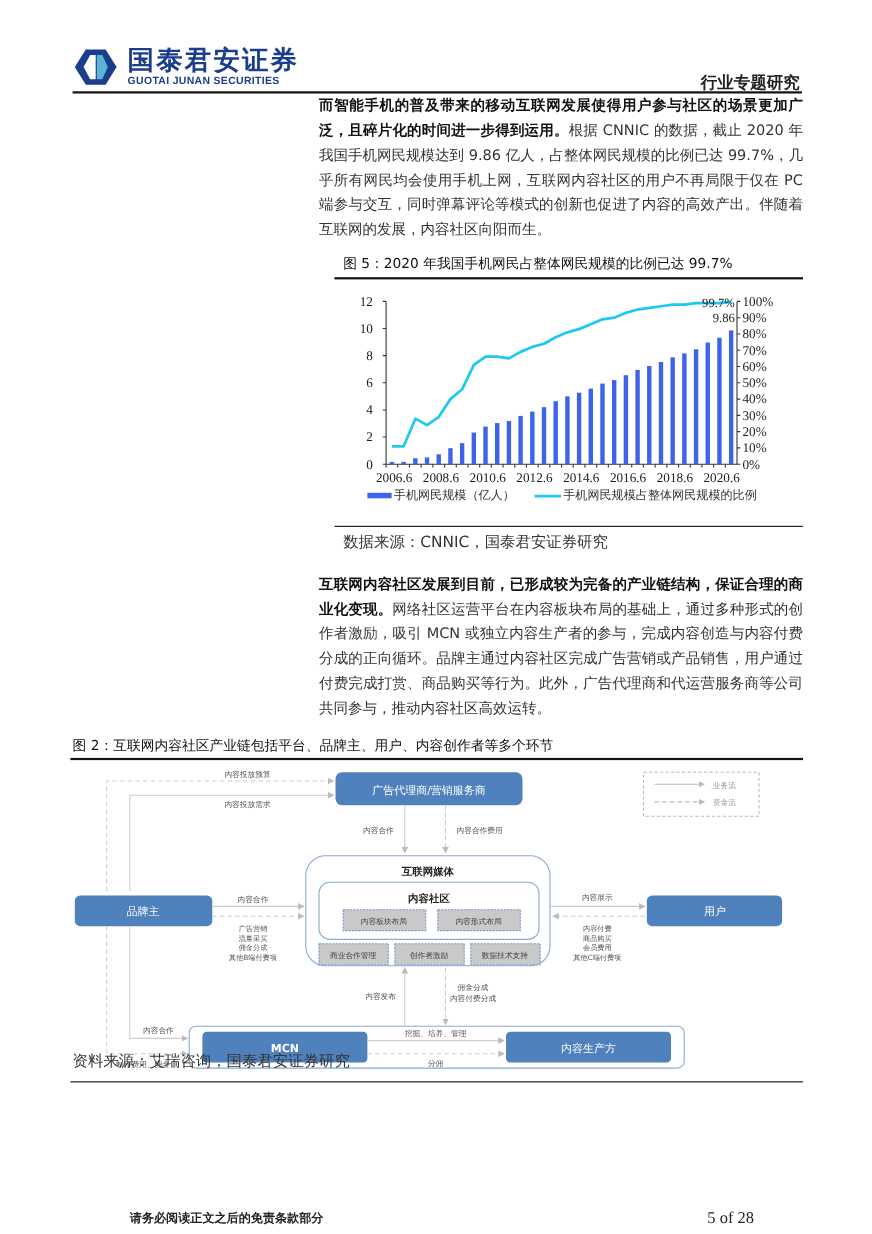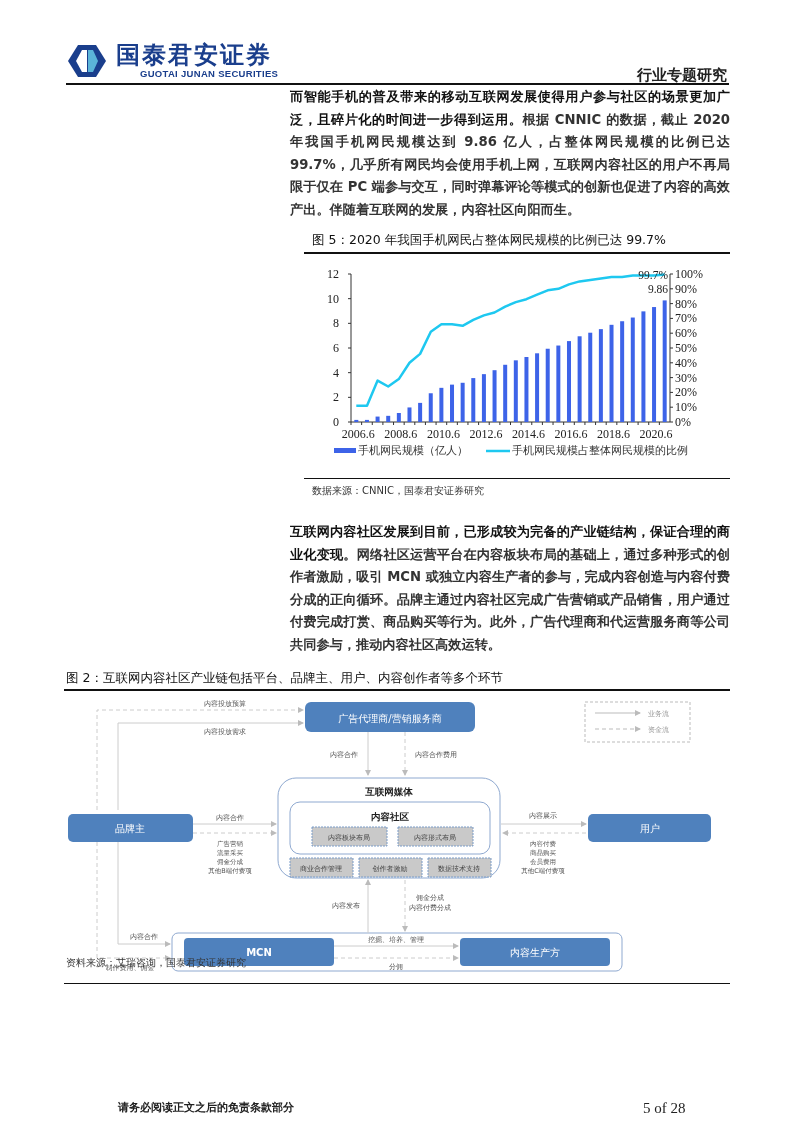--- a/index.html
+++ b/index.html
@@ -1,28 +1,28 @@
 <!DOCTYPE html>
 <html><head>
 <meta charset="utf-8">
 <style>
   * { box-sizing: border-box; margin: 0; padding: 0; }
   body { width: 793px; height: 1122px; background: #fff; position: relative; font-family: "DejaVu Serif", "Liberation Serif", serif; color: #222; overflow: hidden; }
   .abs { position: absolute; }
   .logo-wrap { left: 66px; top: 42px; display: flex; align-items: center; }
   .logo-mark { width: 42px; height: 36px; position: relative; margin-right: 8px; }
   .logo-text-cn { font-family: "DejaVu Sans", sans-serif; font-size: 24px; font-weight: bold; color: #1a3e8c; letter-spacing: 2px; line-height: 26px; }
-  .logo-text-en { font-family: "Liberation Sans", sans-serif; font-size: 9.5px; font-weight: bold; color: #1a3e8c; letter-spacing: 0.3px; margin-left: 24px; }
+  .logo-text-en { font-family: "Liberation Sans", sans-serif; font-size: 9.5px; font-weight: bold; color: #1a3e8c; letter-spacing: 0.3px; }
   .header-right { right: 66px; top: 66px; font-size: 15px; font-weight: bold; font-family: "DejaVu Sans", sans-serif; margin-left: 17px; }
   .header-line { left: 66px; right: 64px; top: 83px; height: 2px; background: #111; }
-  .para { left: 290px; width: 440px; font-size: 13.2px; line-height: 22.6px; text-align: justify; font-family: "DejaVu Sans", sans-serif; color: #333; font-weight: bold; }
+  .para { left: 290px; width: 440px; font-size: 13.2px; line-height: 22.6px; text-align: justify; font-family: "DejaVu Sans", sans-serif; color: #333; }
   .para b { color: #111; }
   .fig-title { font-size: 12.5px; font-weight: normal; font-family: "DejaVu Sans", sans-serif; color: #111; }
   .fig-rule { height: 1.5px; background: #111; }
-  .src { font-size: 10px; font-family: "DejaVu Sans", sans-serif; color: #333; }
+  .src { font-size: 14px; font-family: "DejaVu Sans", sans-serif; color: #333; }
   .footer-left { left: 118px; top: 1100px; font-size: 11px; font-weight: bold; font-family: "DejaVu Sans", sans-serif; }
   .footer-right { left: 643px; top: 1100px; font-size: 15px; font-family: "Liberation Serif", serif; }
   svg text { font-family: "Liberation Serif", serif; }
   .dg text { font-family: "DejaVu Sans", sans-serif; }
 </style>
 </head>
 <body>
 
 <div class="abs logo-wrap">
   <svg class="logo-mark" viewBox="0 0 42 36" width="42" height="36">

